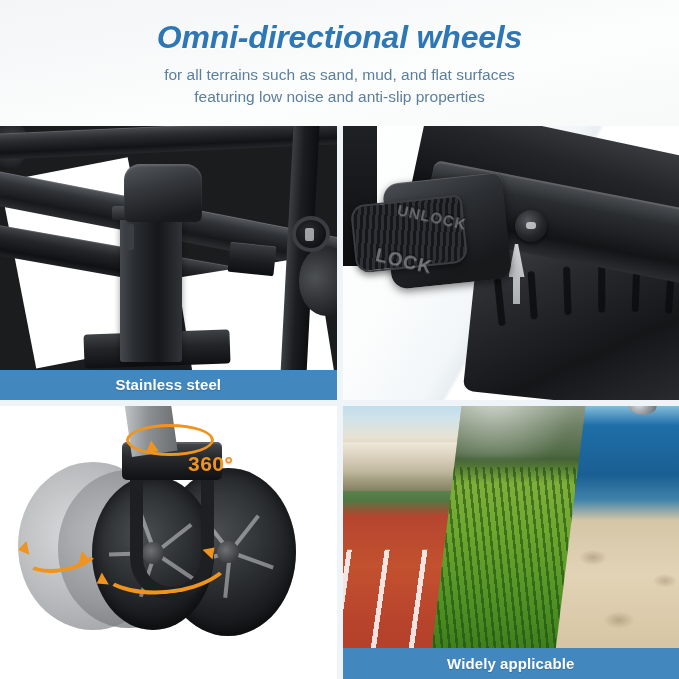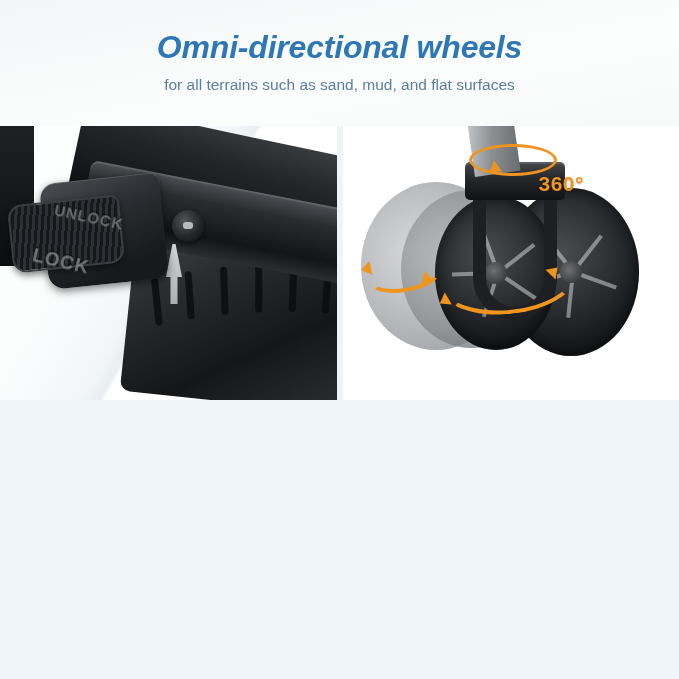--- a/index.html
+++ b/index.html
@@ -12,21 +12,21 @@
     overflow: hidden;
     background: linear-gradient(160deg, #f4f6f7 0%, #fbfcfc 45%, #f6f8f8 100%);
     font-family: "Liberation Sans", sans-serif;
     position: relative;
   }
 
   
   #header {
     height: 126px;
     box-sizing: border-box;
-    padding-top: 30px;
+    padding-top: 20px;
     text-align: center;
     background: linear-gradient(170deg, #f3f5f6 0%, #fcfdfd 60%, #f7f9f9 100%);
   }
   #title {
     font-size: 32px;
     font-weight: bold;
     font-style: italic;
     color: #2e77b6;
     letter-spacing: -0.2px;
     line-height: 1.1;
@@ -369,21 +369,21 @@
     position: absolute;
     left: 148px; top: 36px;
     width: 0; height: 0;
     border-left: 11px solid #ef941f;
     border-top: 7px solid transparent;
     border-bottom: 7px solid transparent;
     transform: rotate(22deg);
   }
   .p3-360 {
     position: absolute;
-    left: 196px; top: 46px;
+    left: 188px; top: 46px;
     font-size: 21px;
     font-weight: bold;
     color: #ef941f;
     text-shadow: 0 1px 2px rgba(0,0,0,0.25);
     letter-spacing: 0.5px;
   }
   .curve-arc {
     position: absolute;
     border: 4px solid transparent;
     border-bottom-color: #ef941f;
@@ -497,25 +497,46 @@
     border-radius: 50% 44% 48% 52%;
   }
 </style>
 </head>
 <body>
 
 <div id="header">
   <div id="title">Omni-directional wheels</div>
   <div id="subtitle">
     <span class="ln">for all terrains such as sand, mud, and flat surfaces</span>
+    <span class="ln">featuring low noise and anti-slip properties</span>
   </div>
 </div>
 
 <div id="grid">
 
+  <div class="panel row1">
+    <div class="photo metal">
+      <div class="p1-wheelhint"></div>
+      <div class="bar p1-top-rail"></div>
+      <div class="p1-white"></div>
+      <div class="bar p1-diag-rail"></div>
+      <div class="bar p1-diag-rail2"></div>
+      <div class="p1-white2"></div>
+      <div class="bar p1-right-post"></div>
+      <div class="bar p1-right-post2"></div>
+      <div class="p1-wheelhint2"></div>
+      <div class="p1-base"></div>
+      <div class="p1-column"></div>
+      <div class="p1-cap"></div>
+      <div class="p1-swivel">
+        <div class="p1-socket"></div>
+      </div>
+    </div>
+    <div class="caption">Stainless steel</div>
+  </div>
 
   <div class="panel row1">
     <div class="photo">
       <div class="p2-bg"></div>
       <div class="p2-dark-left"></div>
       <div class="p2-frame"></div>
       <div class="p2-tire">
         <div class="tread" style="left:24px;  top:54px;  transform:rotate(-12deg);"></div>
         <div class="tread" style="left:56px;  top:44px;  transform:rotate(-10deg);"></div>
         <div class="tread" style="left:90px;  top:36px;  transform:rotate(-8deg);"></div>
@@ -566,14 +587,33 @@
 
       <div class="curve-arc arc-main"></div>
       <div class="arrowhead ah-1"></div>
       <div class="arrowhead ah-2"></div>
       <div class="curve-arc arc-small"></div>
       <div class="arrowhead ah-3"></div>
       <div class="arrowhead ah-4"></div>
     </div>
   </div>
 
+  <div class="panel row2">
+    <div class="photo">
+      <div class="p4-wrap">
+        <div class="slab slab-track">
+          <div class="img-track"></div>
+        </div>
+        <div class="slab slab-grass">
+          <div class="img-grass"></div>
+        </div>
+        <div class="slab slab-sand">
+          <div class="img-sand">
+
+            <div class="rock" style="left:40%; top:15%; width:22px; height:14px;"></div>
+          </div>
+        </div>
+      </div>
+    </div>
+    <div class="caption">Widely applicable</div>
+  </div>
 
 </div>
 
 </body></html>

